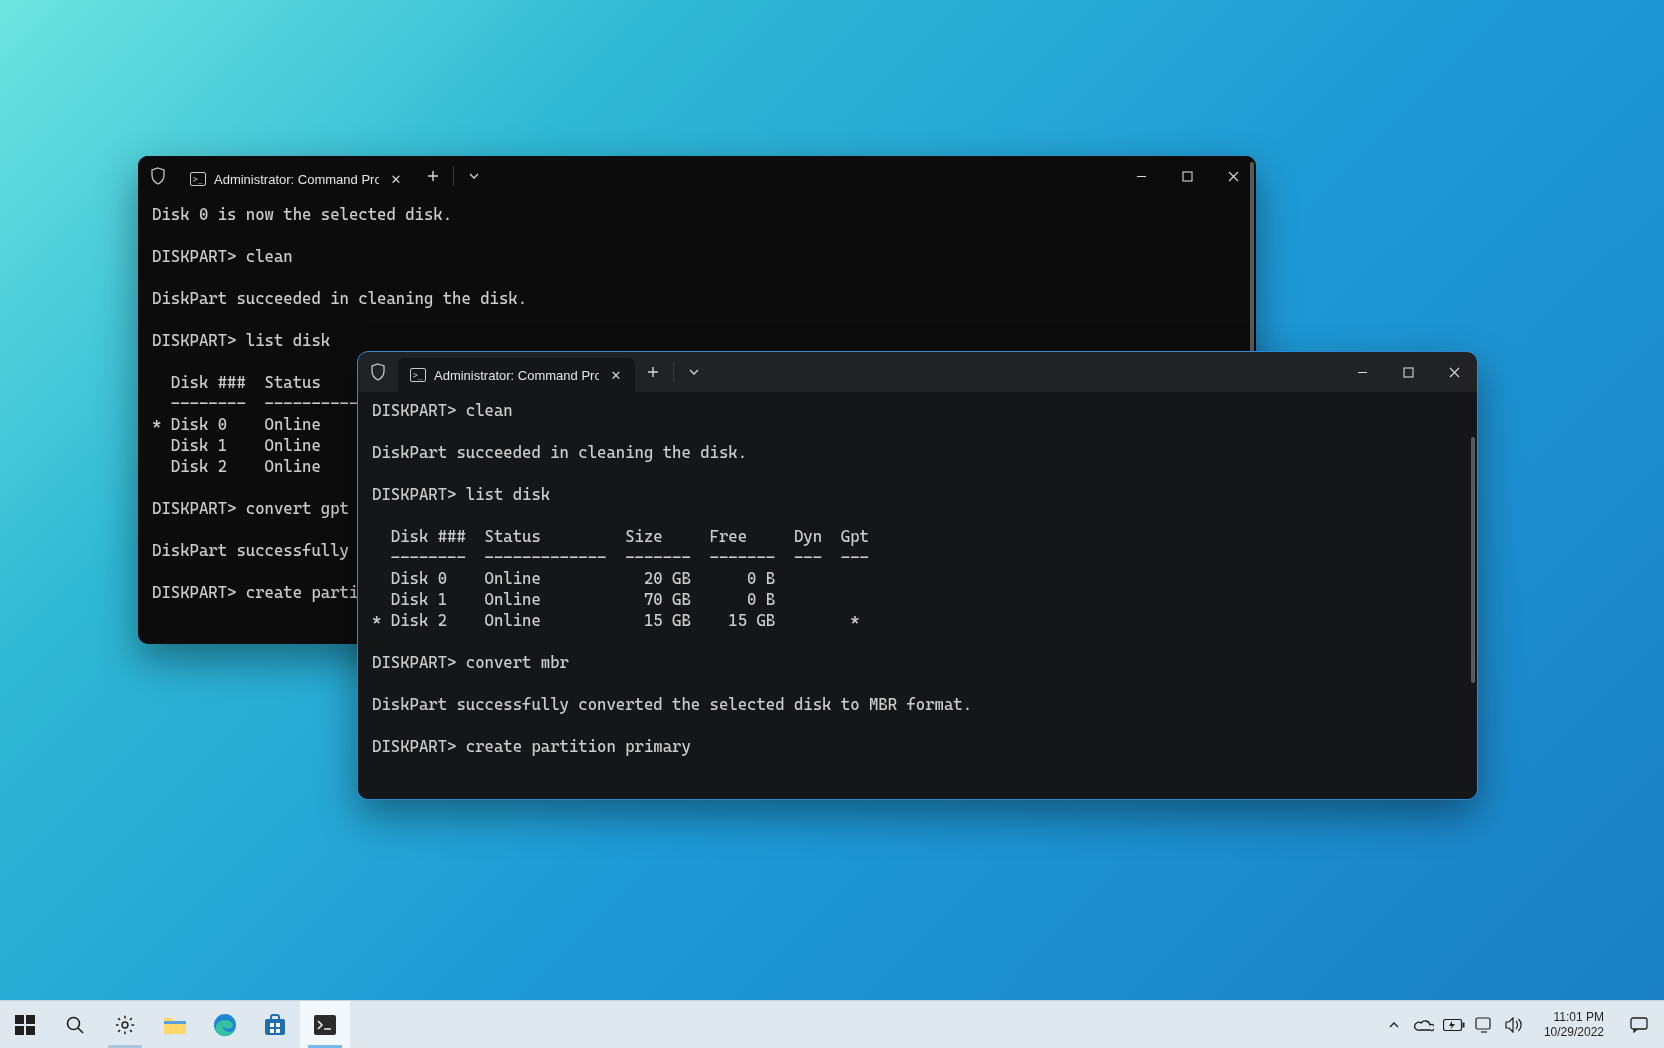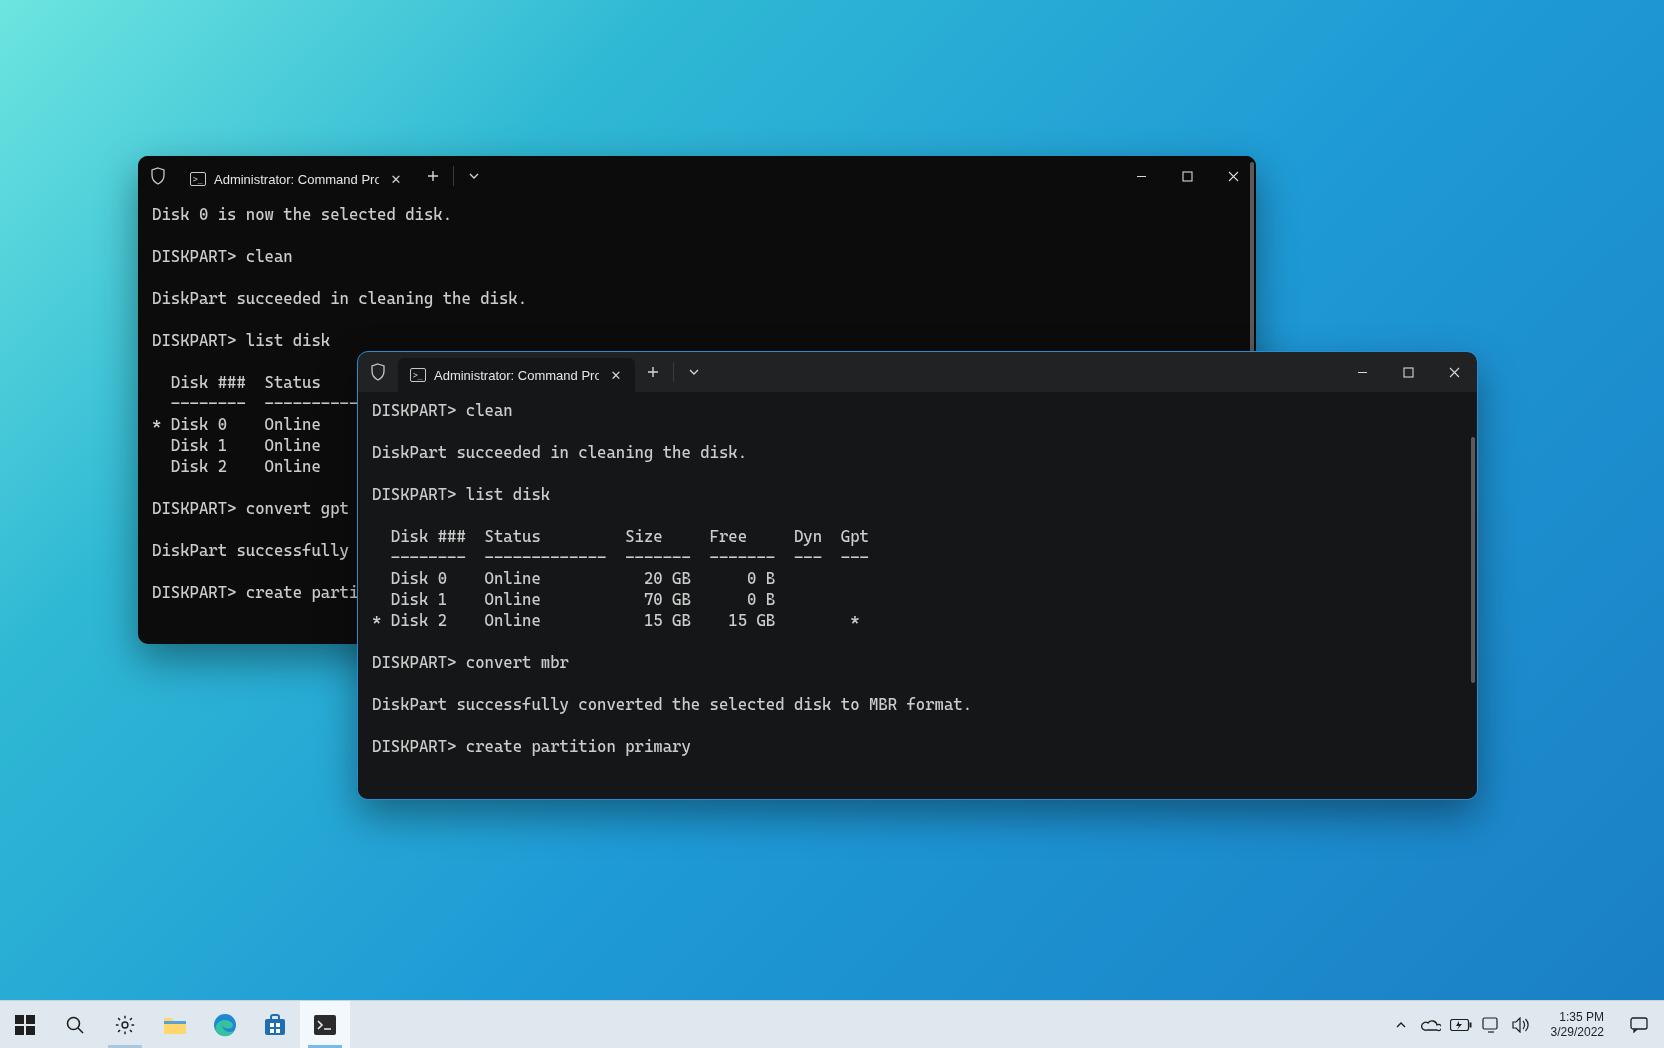--- a/index.html
+++ b/index.html
@@ -356,22 +356,22 @@
         </svg>
     </div>
     <div class="tray-item">
       <svg width="18" height="16" viewBox="0 0 18 16">
           <path d="M1 5h3l4-4v14l-4-4H1z" fill="none" stroke="#1f1f1f" stroke-width="1.2"></path>
           <path d="M11 4c2 2 2 6 0 8M13.5 2c3.5 3.5 3.5 8.5 0 12" fill="none" stroke="#1f1f1f" stroke-width="1.2"></path>
         </svg>
     </div>
   </div>
   <div class="clock">
-    <span>1:35 PM</span>
-    <span>3/29/2022</span>
+    <span>11:01 PM</span>
+    <span>10/29/2022</span>
   </div>
   <div class="notif">
     <svg width="18" height="16" viewBox="0 0 18 16">
         <rect x="1" y="1" width="16" height="11" rx="2" fill="none" stroke="#1f1f1f" stroke-width="1.3"></rect>
         <path d="M7 12l-3 3v-3" fill="none" stroke="#1f1f1f" stroke-width="1.3"></path>
       </svg>
   </div>
 </div>
 
 </body></html>

